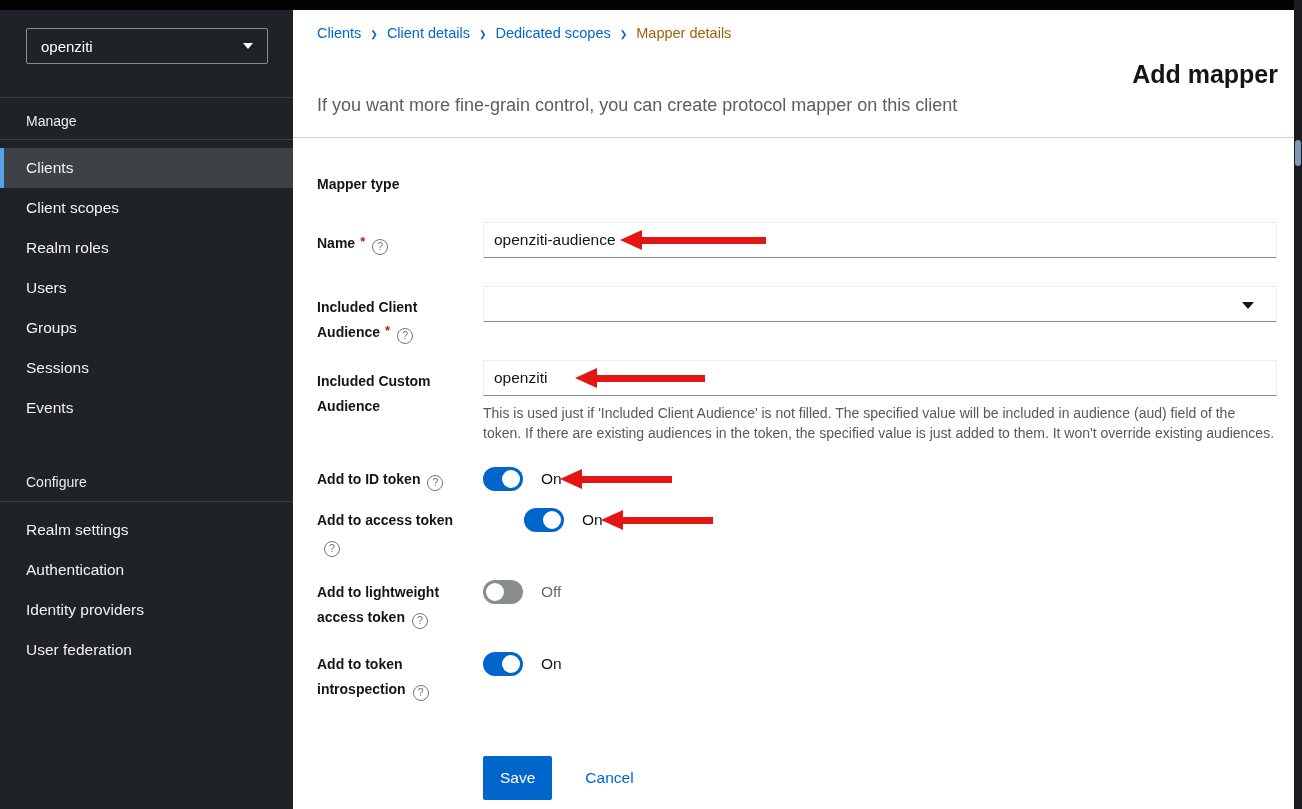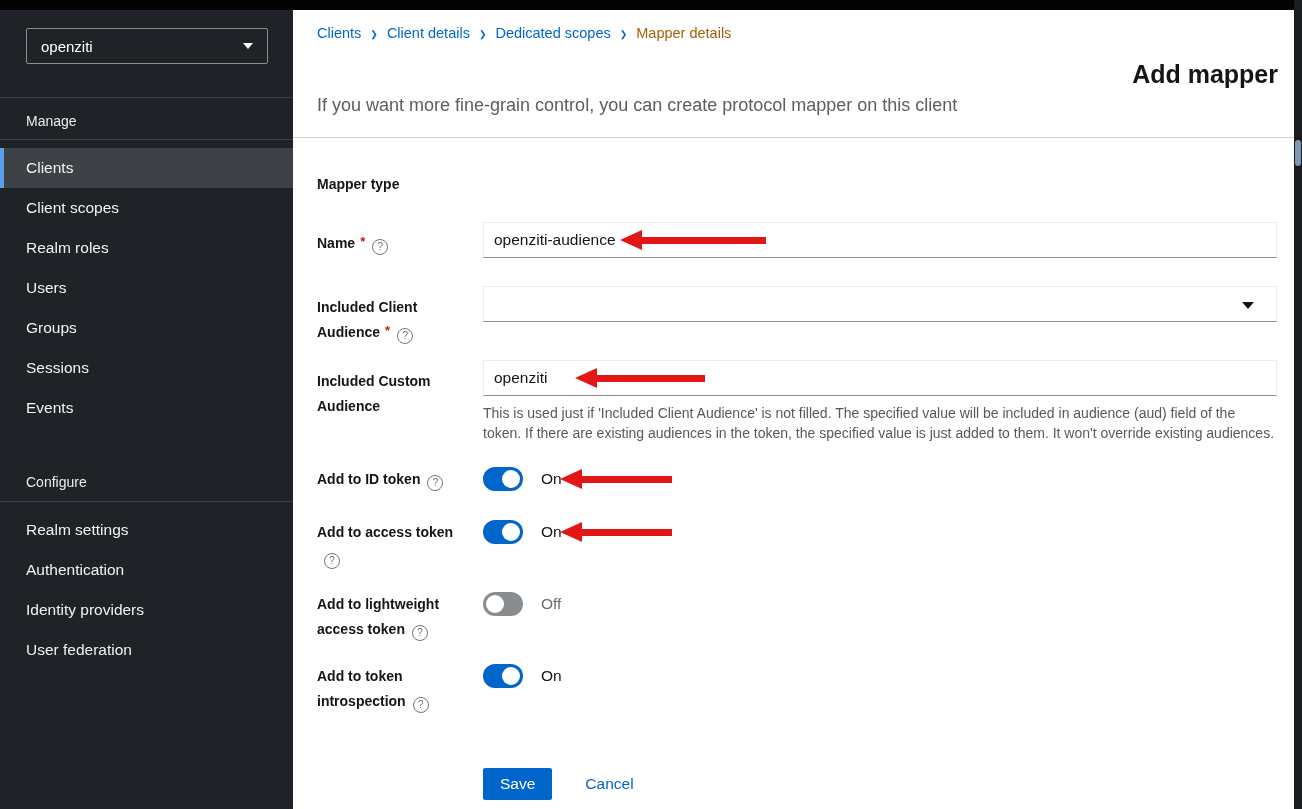--- a/index.html
+++ b/index.html
@@ -60,22 +60,22 @@
     border-bottom:1px solid #8a8d90; background:#ffffff; cursor:pointer; }
   .select-value { line-height:34px; padding:0 10px; font-size:15.5px; color:#151515; }
   .caret-down-dark { position:absolute; right:22px; top:15px; width:0; height:0;
     border-left:6px solid transparent; border-right:6px solid transparent; border-top:7px solid #151515; }
   .help-text { margin-top:7px; font-size:14px; line-height:20px; color:#545960; max-width:795px; }
 
   .row-mapper-type { margin-bottom:25px; }
   .row-name { margin-bottom:28px; }
   .row-client-aud { margin-bottom:15px; }
   .row-custom-aud { margin-bottom:24px; }
-  .row-toggle1 { margin-bottom:28px; }
-  .row-toggle2 { margin-bottom:22px; }
+  .row-toggle1 { margin-bottom:16px; }
+  .row-toggle2 { margin-bottom:22px;gap:41px; }
   .row-toggle3 { margin-bottom:22px; }
   .row-toggle4 { margin-bottom:54px; }
 
   
   .toggle-control { position:relative; display:flex; align-items:center; gap:18px; }
   .switch { position:relative; width:40px; height:24px; border-radius:12px; cursor:pointer; flex-shrink:0; }
   .switch.on { background:#0066cc; }
   .switch.off { background:#8a8d90; }
   .knob { position:absolute; top:3px; width:18px; height:18px; border-radius:50%; background:#ffffff; }
   .switch.on .knob { right:3px; }
@@ -89,21 +89,21 @@
   .annot-arrow .head { width:0; height:0; border-top:10px solid transparent;
     border-bottom:10px solid transparent; border-right:22px solid #e31616; flex-shrink:0; }
   .annot-arrow .shaft { height:7px; background:#e31616; flex:1; }
   .arrow-name { left:137px; top:8px; width:146px; }
   .arrow-custom { left:92px; top:8px; width:130px; }
   .arrow-toggle { left:77px; top:2px; width:112px; }
 
   
   .actions { display:grid; grid-template-columns:166px 1fr; }
   .actions-inner { display:flex; align-items:center; }
-  .save-btn { height:32px; padding:0 17px; background:#0066cc; color:#ffffff; border:none;
+  .save-btn { height:44px; padding:0 17px; background:#0066cc; color:#ffffff; border:none;
     border-radius:2px; font-family:"Liberation Sans", sans-serif; font-size:15.5px; cursor:pointer; }
   .cancel-link { margin-left:33px; color:#0066cc; font-size:15.5px; text-decoration:none; cursor:pointer; }
 
   
   .scrollbar { position:absolute; right:0; top:0; width:8px; height:809px; background:#1b1c1f; z-index:6; }
   .scroll-thumb { position:absolute; left:1px; top:140px; width:6px; height:26px;
     background:#7f98b5; border-radius:3px; }
 </style>
 </head>
 <body>

